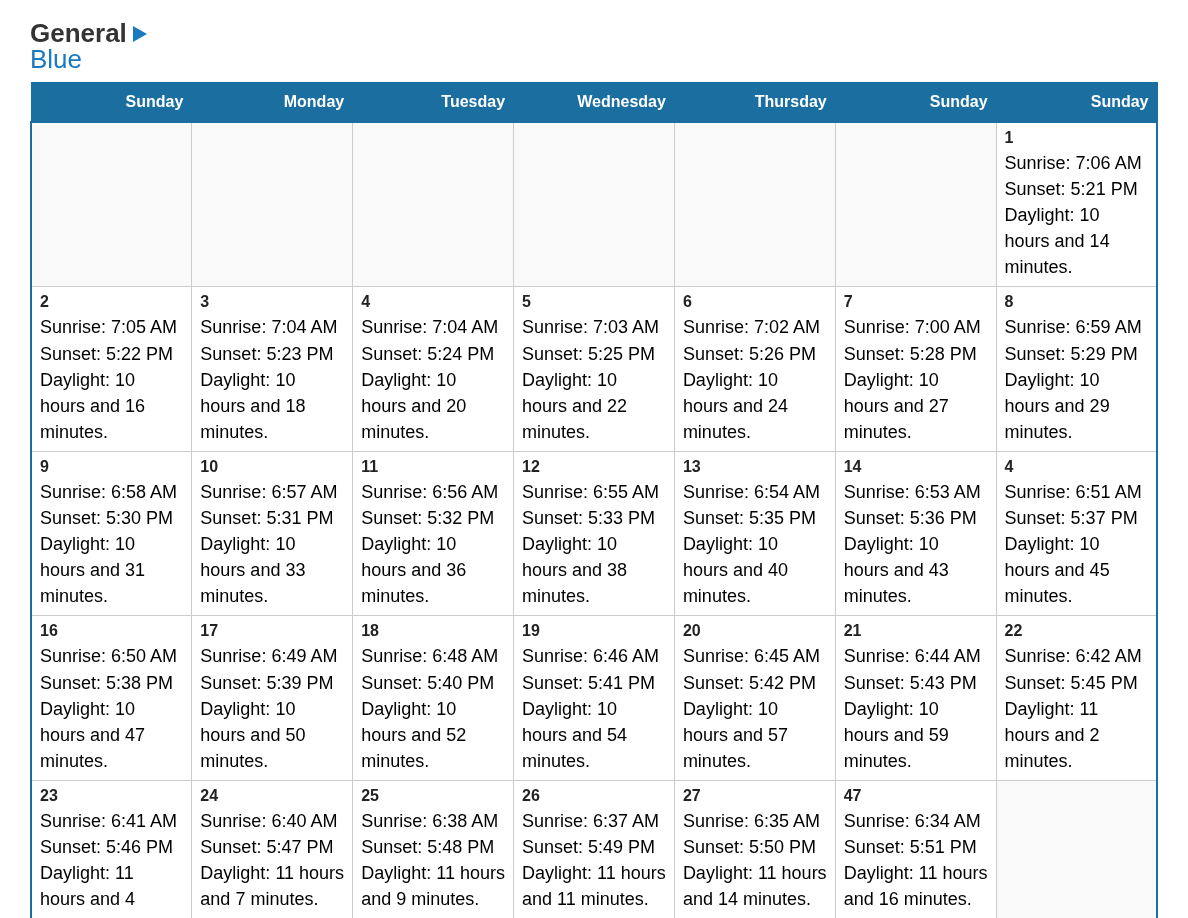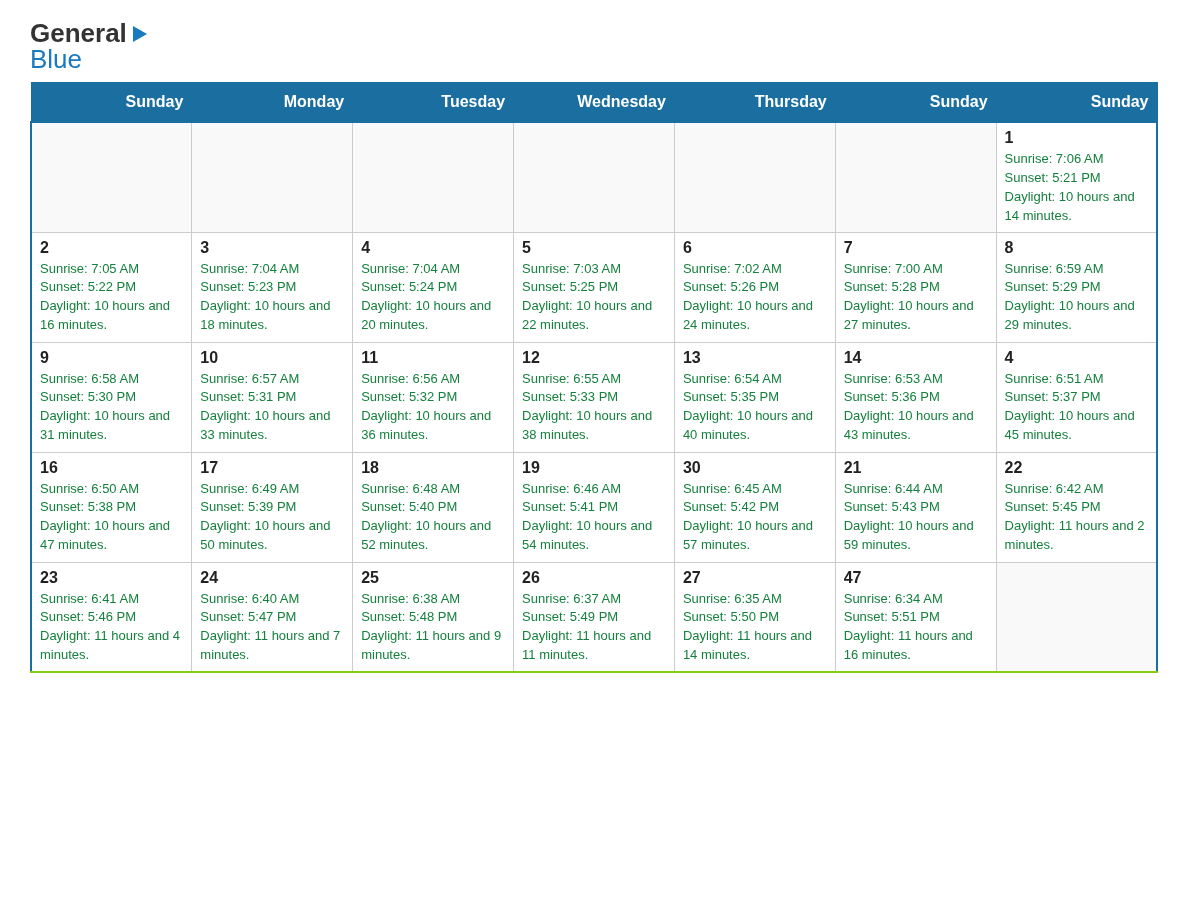--- a/index.html
+++ b/index.html
@@ -80,22 +80,22 @@
       background: #f9f9f9;
     }
     .day-number {
       font-size: 16px;
       font-weight: bold;
       color: #222;
       display: block;
       margin-bottom: 3px;
     }
     .day-info {
-      font-size: 13px;
-      color: #15803d;
+      font-size: 18px;
+      color: #000000;
       line-height: 1.45;
     }
     .calendar tbody tr:first-child td {
       border-top: 2px solid #1a6fa0;
     }
     .calendar tbody tr td:first-child {
       border-left: 2px solid #1a6fa0;
     }
     .calendar tbody tr td:last-child {
       border-right: 2px solid #1a6fa0;
@@ -215,21 +215,21 @@
         </td>
         <td>
           <span class="day-number">18</span>
           <div class="day-info">Sunrise: 6:48 AM<br>Sunset: 5:40 PM<br>Daylight: 10 hours and 52 minutes.</div>
         </td>
         <td>
           <span class="day-number">19</span>
           <div class="day-info">Sunrise: 6:46 AM<br>Sunset: 5:41 PM<br>Daylight: 10 hours and 54 minutes.</div>
         </td>
         <td>
-          <span class="day-number">30</span>
+          <span class="day-number">20</span>
           <div class="day-info">Sunrise: 6:45 AM<br>Sunset: 5:42 PM<br>Daylight: 10 hours and 57 minutes.</div>
         </td>
         <td>
           <span class="day-number">21</span>
           <div class="day-info">Sunrise: 6:44 AM<br>Sunset: 5:43 PM<br>Daylight: 10 hours and 59 minutes.</div>
         </td>
         <td>
           <span class="day-number">22</span>
           <div class="day-info">Sunrise: 6:42 AM<br>Sunset: 5:45 PM<br>Daylight: 11 hours and 2 minutes.</div>
         </td>

